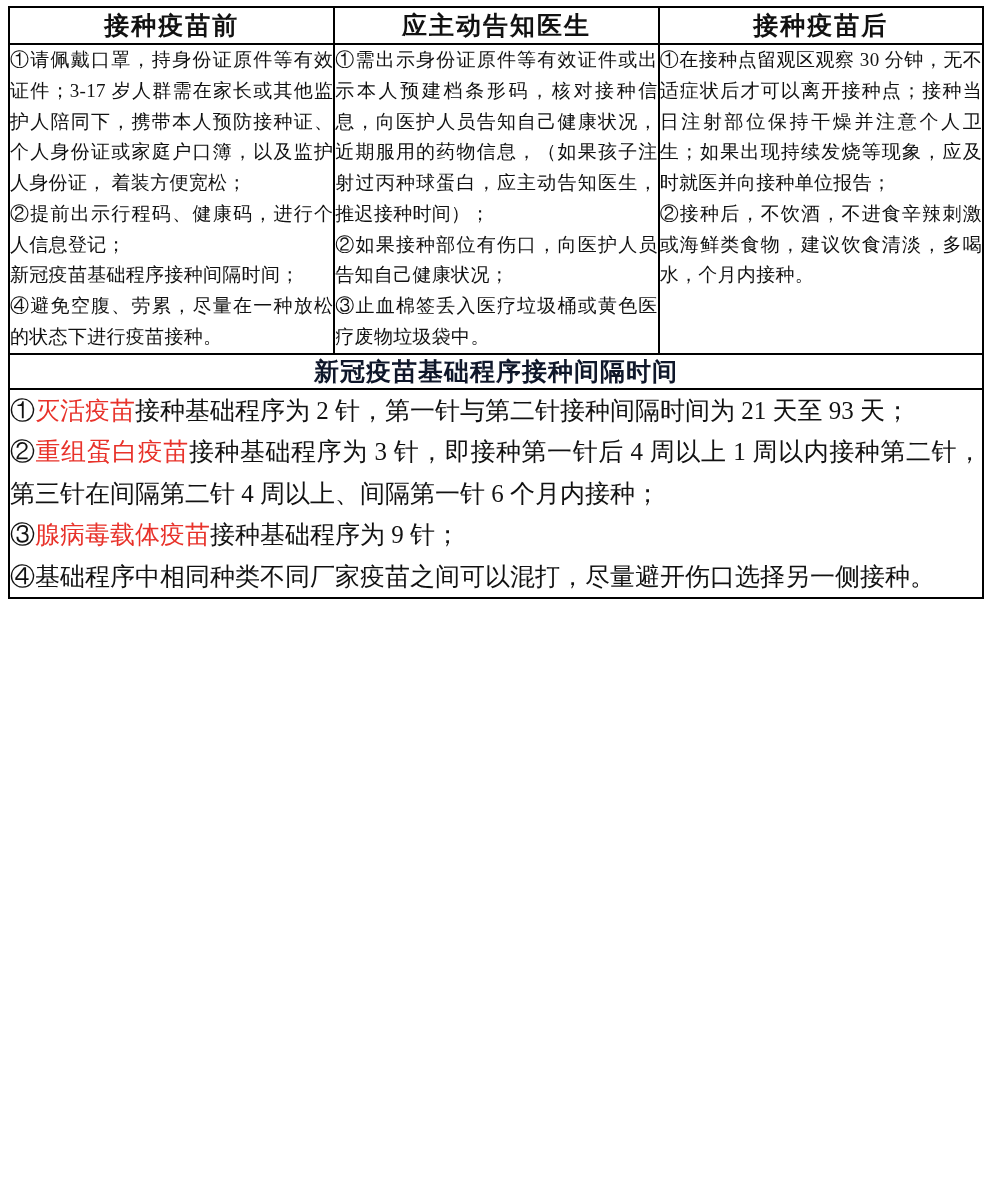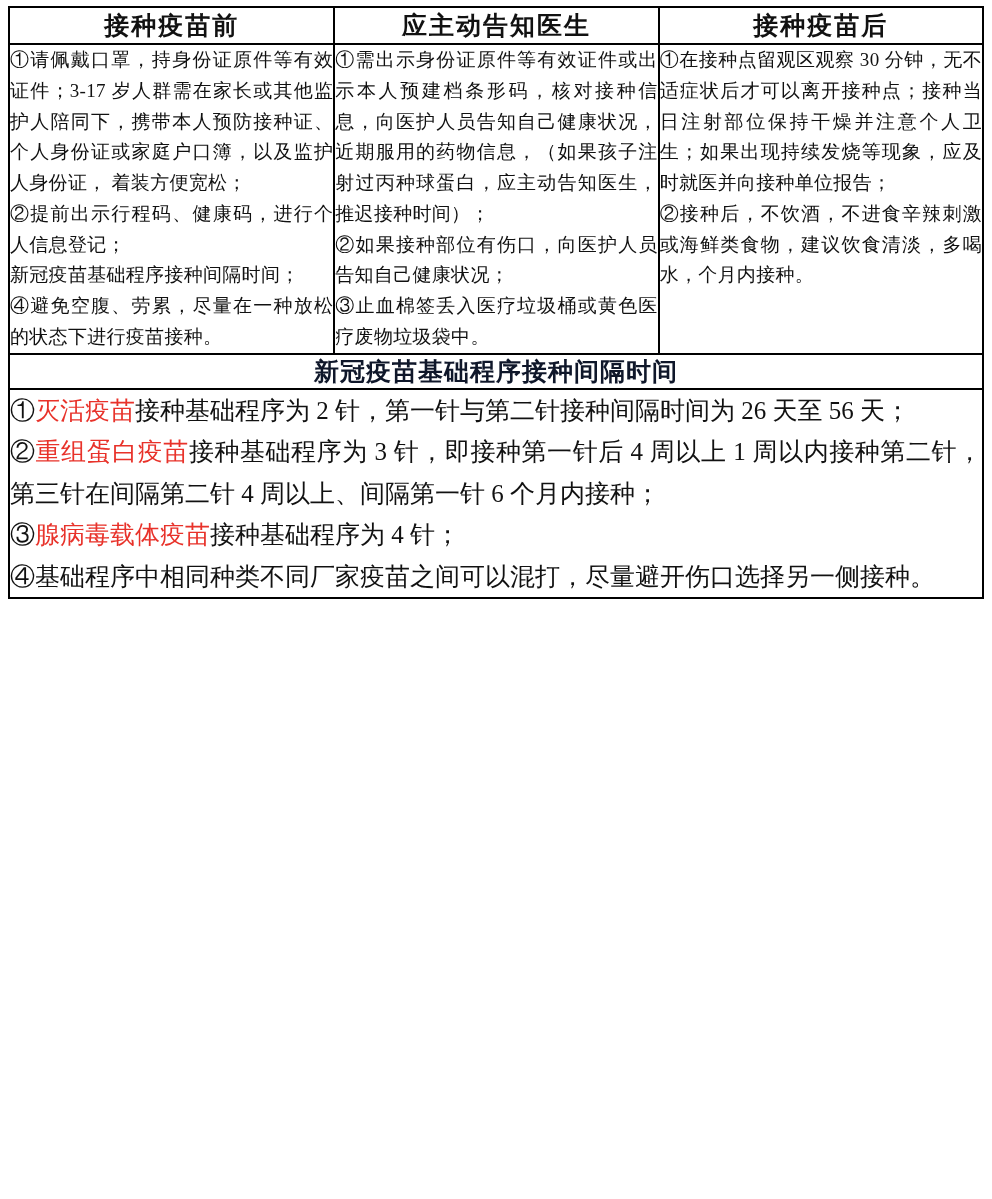--- a/index.html
+++ b/index.html
@@ -106,22 +106,22 @@
           <p>②接种后，不饮酒，不进食辛辣刺激或海鲜类食物，建议饮食清淡，多喝水，个月内接种。</p>
         </td>
       </tr>
       <tr>
         <td class="section-title-cell" colspan="3">
           <span class="section-title">新冠疫苗基础程序接种间隔时间</span>
         </td>
       </tr>
       <tr>
         <td class="notes-cell" colspan="3">
-          <p><span>①</span><span class="red">灭活疫苗</span><span>接种基础程序为 2 针，第一针与第二针接种间隔时间为 26 天至 56 天；</span></p>
+          <p><span>①</span><span class="red">灭活疫苗</span><span>接种基础程序为 2 针，第一针与第二针接种间隔时间为 21 天至 93 天；</span></p>
           <p><span>②</span><span class="red">重组蛋白疫苗</span><span>接种基础程序为 3 针，即接种第一针后 4 周以上 1 周以内接种第二针，第三针在间隔第二针 4 周以上、间隔第一针 6 个月内接种；</span></p>
-          <p><span>③</span><span class="red">腺病毒载体疫苗</span><span>接种基础程序为 4 针；</span></p>
+          <p><span>③</span><span class="red">腺病毒载体疫苗</span><span>接种基础程序为 9 针；</span></p>
           <p><span>④</span><span class="red"></span><span>基础程序中相同种类不同厂家疫苗之间可以混打，尽量避开伤口选择另一侧接种。</span></p>
         </td>
       </tr>
     </tbody>
   </table>
 
 </div>
 
 </body></html>

